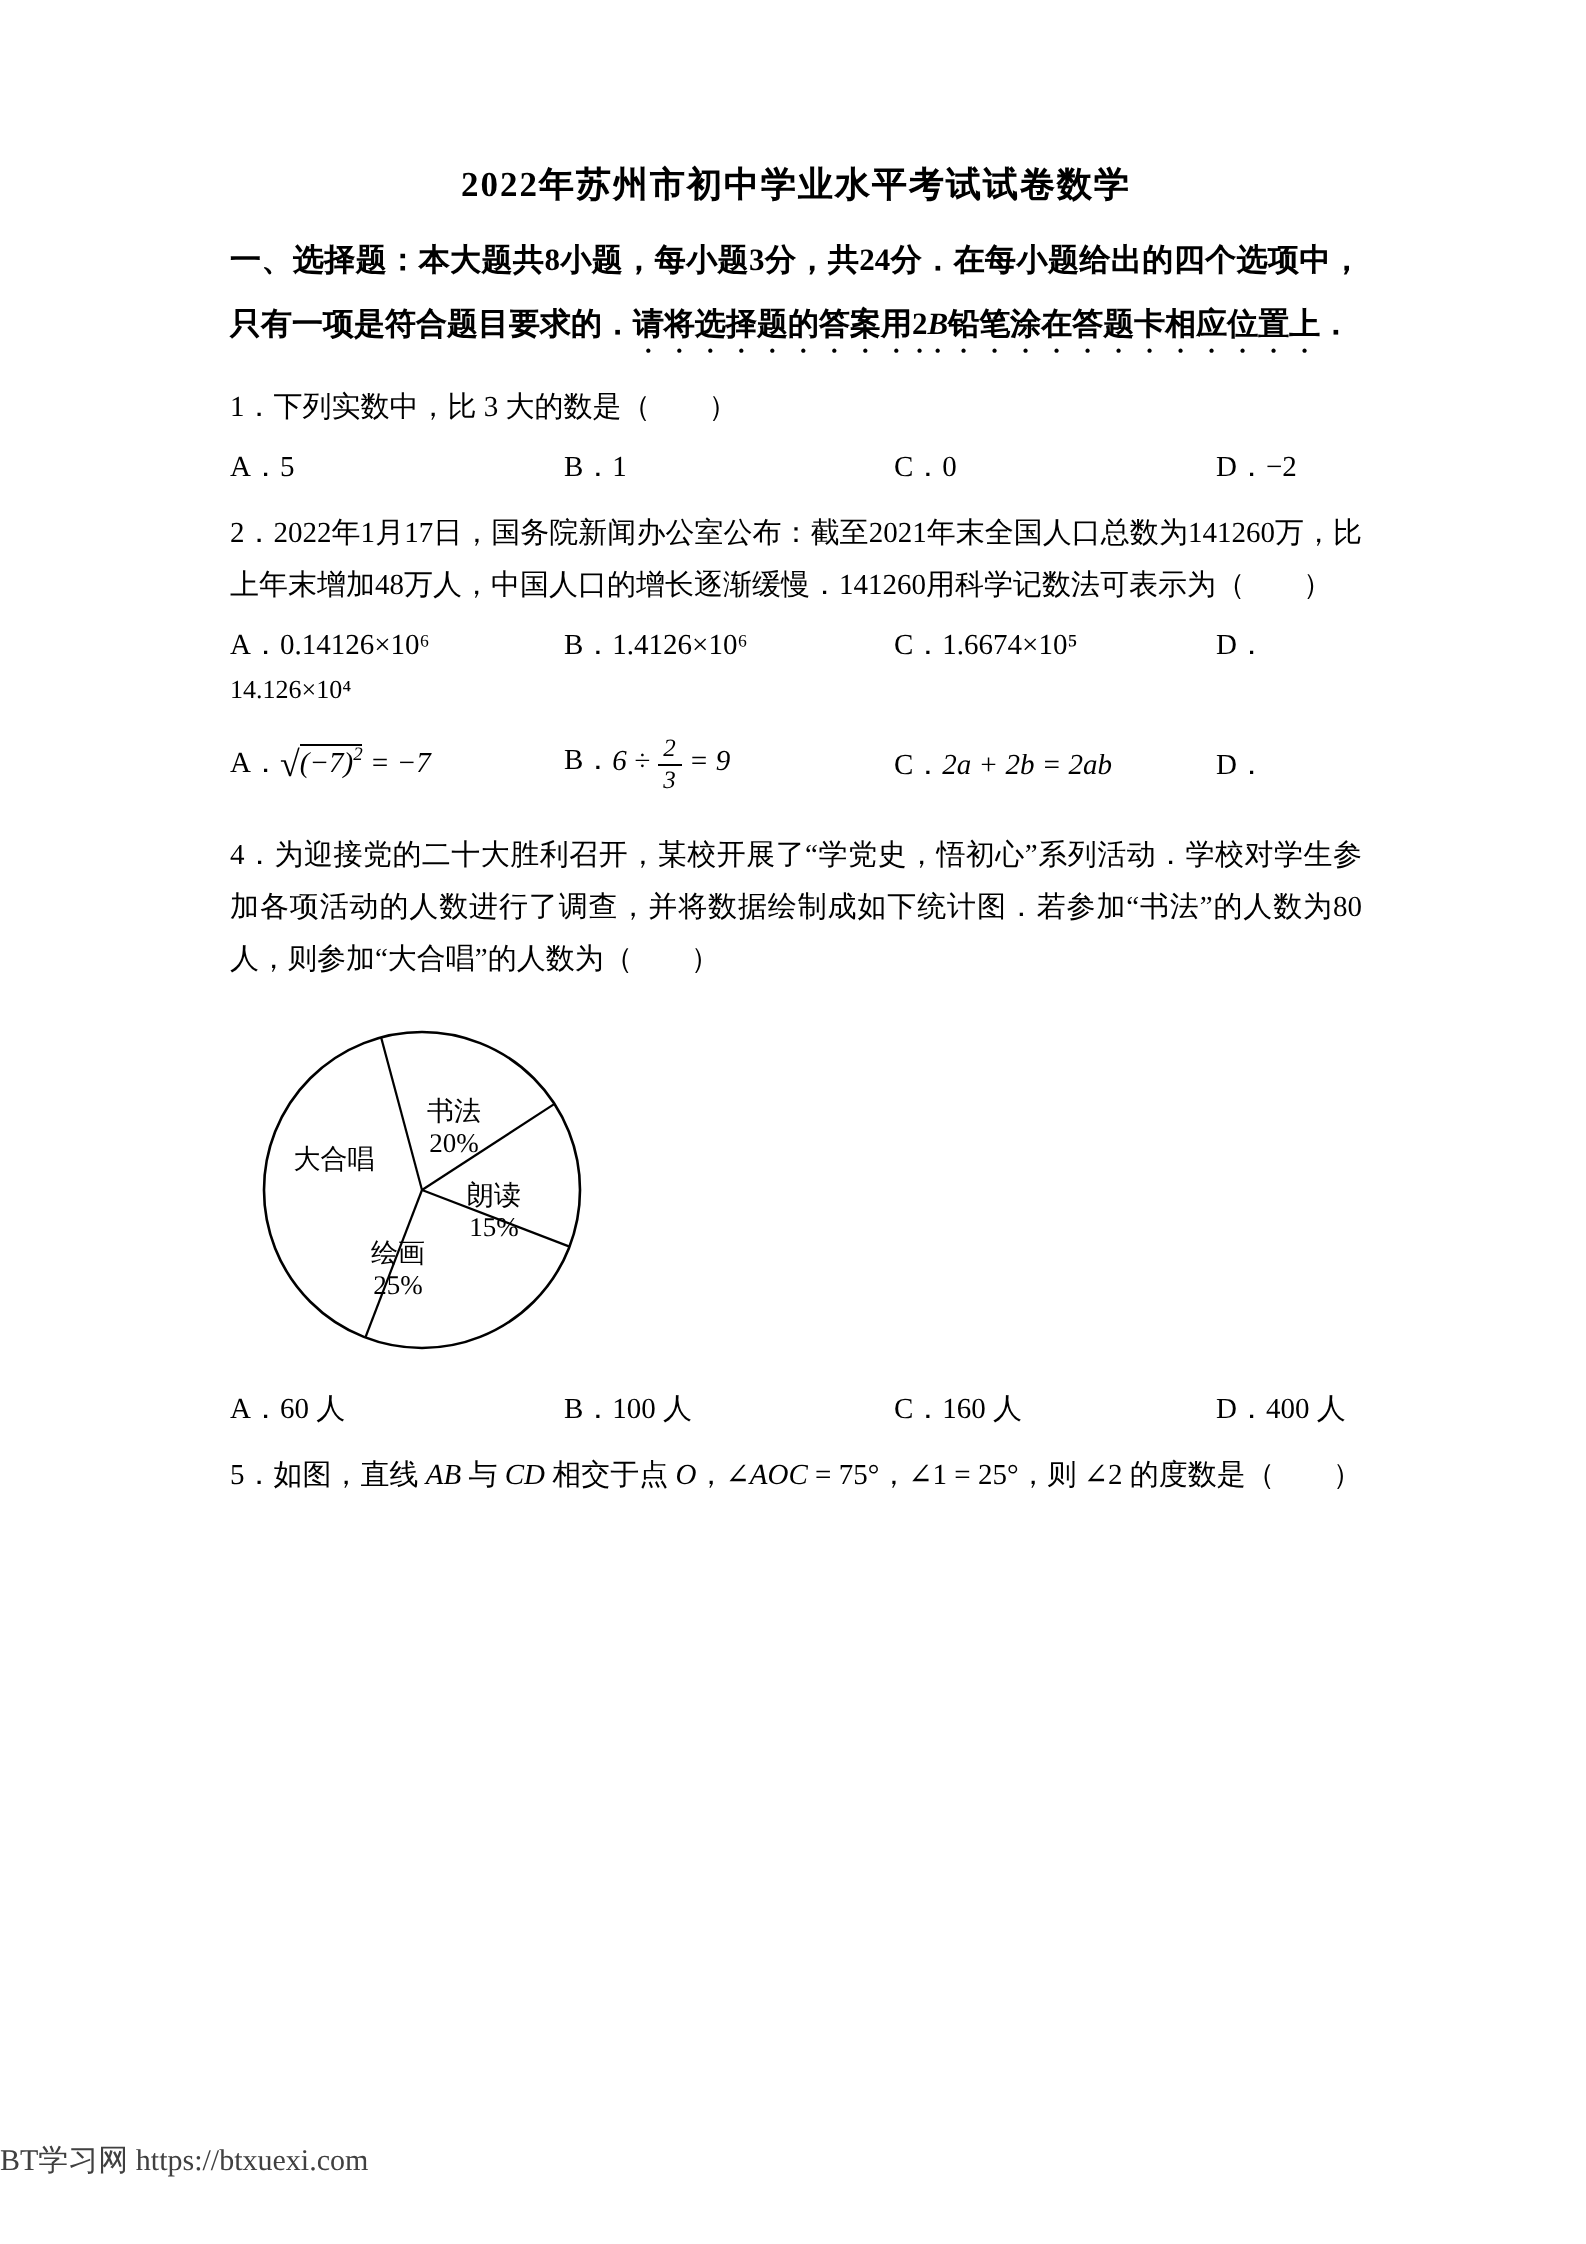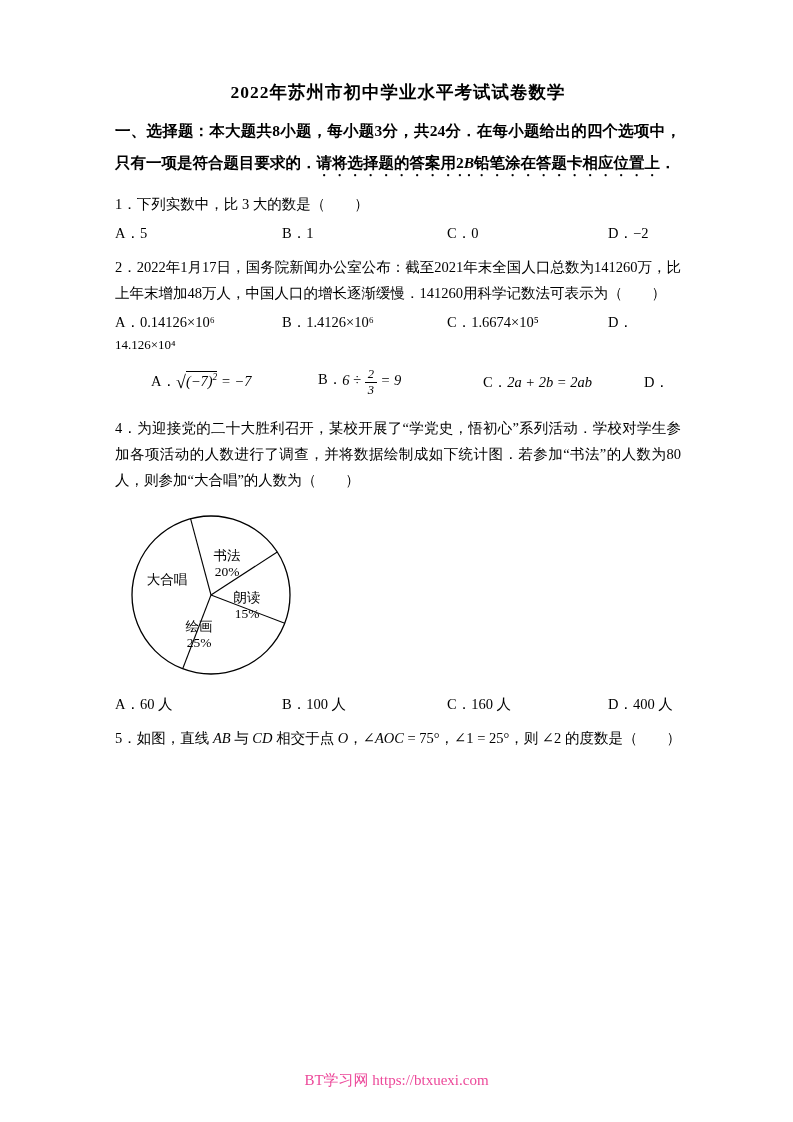--- a/index.html
+++ b/index.html
@@ -34,26 +34,26 @@
   .ital { font-style:italic; }
   sup { font-size:9.5px; }
   .frac {
     display:inline-block; vertical-align:-9px; text-align:center;
     font-size:12.5px; line-height:1.15; font-style:italic;
   }
   .frac .num { display:block; border-bottom:1px solid #000; padding:0 3px; }
   .frac .den { display:block; }
   .sqrt-sym { font-style:normal; font-size:18px; vertical-align:-2px; }
   .sqrt-inner { border-top:1.2px solid #000; padding-top:1px; }
-  .q3row { min-height:44px;margin-left:36px; }
+  .q3row { min-height:44px; }
   .pie-wrap { margin:16px 0 14px 10px; width:172px; height:172px; }
   .pie-wrap svg { display:block; }
   .footer {
     position:absolute; bottom:32px; left:0; width:100%;
-    text-align:center; color:#ec4899; font-size:15px;
+    text-align:left; color:#404040; font-size:15px;
   }
 </style>
 </head>
 <body>
 
 <div class="content">
 
   <div class="title">2022年苏州市初中学业水平考试试卷数学</div>
 
   <div class="intro">

